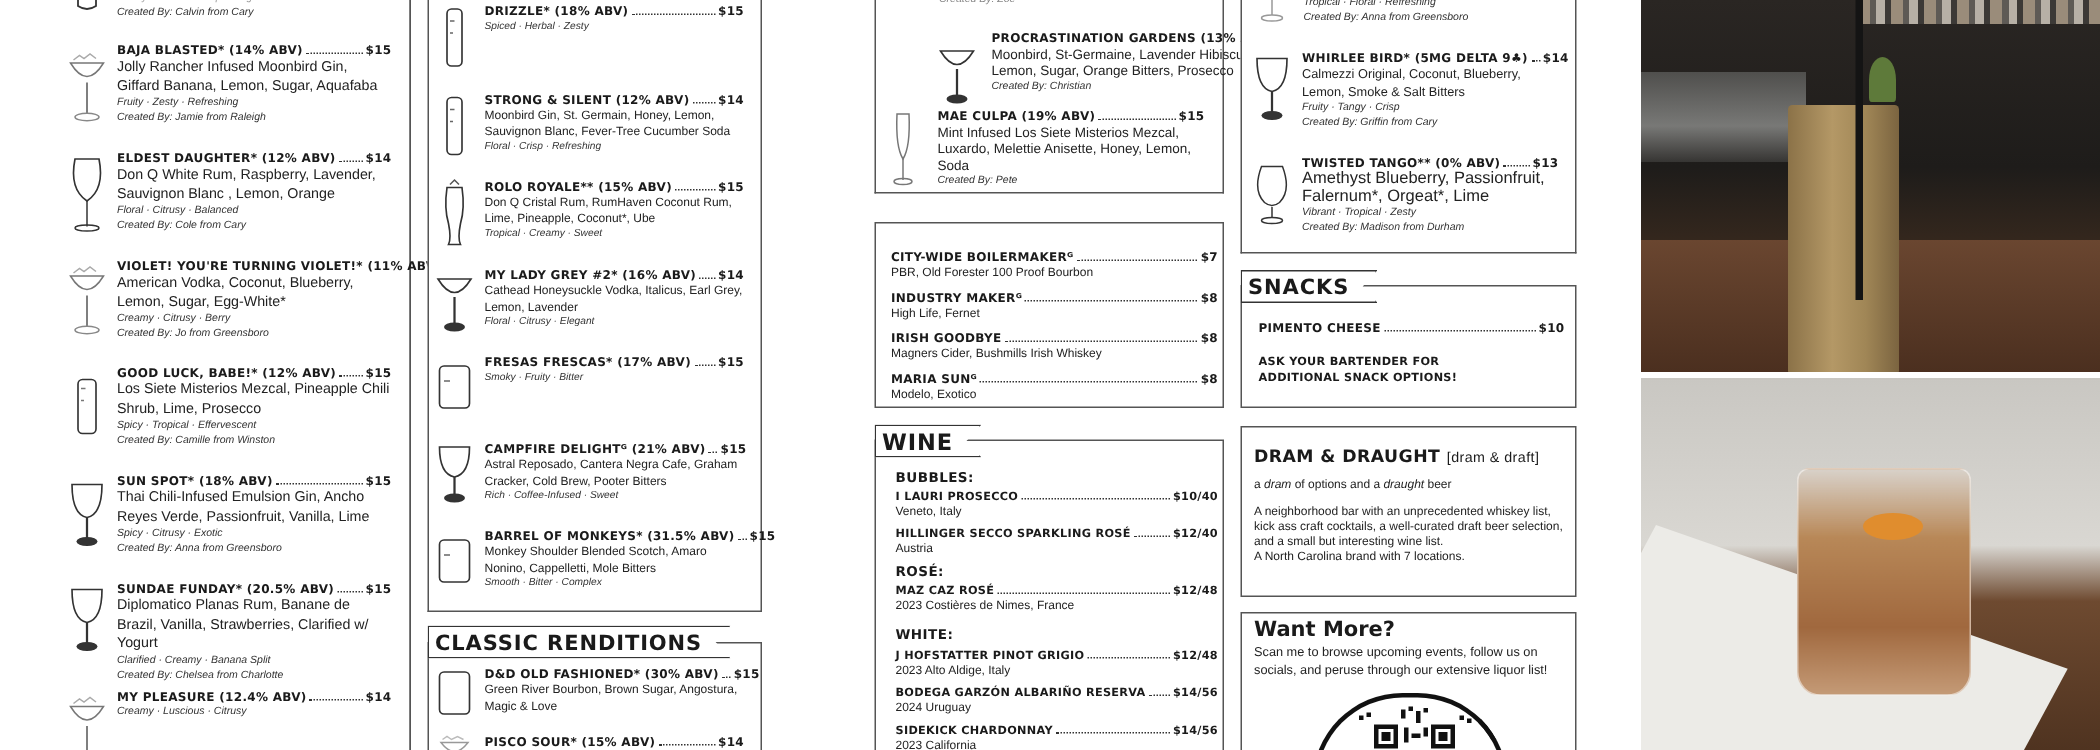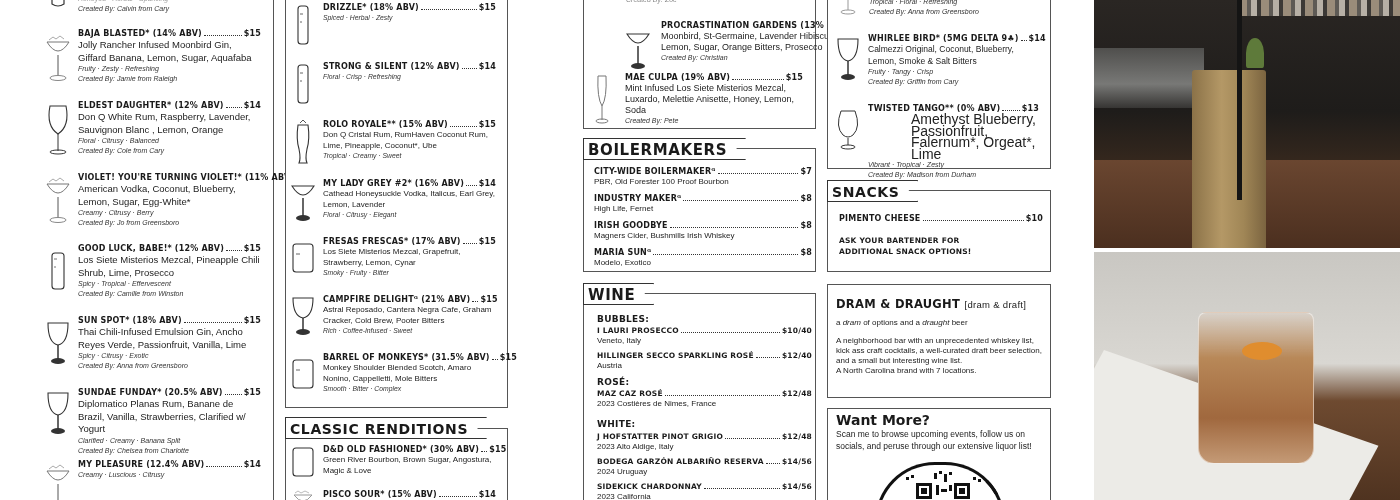--- a/index.html
+++ b/index.html
@@ -280,20 +280,21 @@
           <line x1="10" y1="10" x2="13" y2="10" stroke="#666"></line>
           <line x1="10" y1="18" x2="12" y2="18" stroke="#666"></line>
         </svg>
     </div>
     <div class="item-body" style="top:0;">
       <div class="item-head">
           <span class="name">Strong &amp; Silent (12% ABV)</span>
           <span class="dots"></span>
           <span class="price">$14</span>
         </div>
+      <div class="item-desc small">Moonbird Gin, St. Germain, Honey, Lemon, Sauvignon Blanc, Fever-Tree Cucumber Soda</div>
       <div class="item-tags small">Floral · Crisp · Refreshing</div>
     </div>
   </div>
 
   <div class="item" style="left:6px; top:119px; width:220px; height:52px;">
     <div class="glass" style="top:0; height:48px;">
       <svg viewBox="0 0 26 48">
           <path d="M8 6 Q6 20 9 30 Q11 40 9 44 L17 44 Q15 40 17 30 Q20 20 18 6 Z" fill="none" stroke="#333" stroke-width="1.1"></path>
           <path d="M10 4 l3 -3 l3 3" stroke="#555" fill="none"></path>
         </svg>
@@ -334,21 +335,20 @@
           <rect x="3" y="4" width="20" height="28" rx="3" fill="none" stroke="#333" stroke-width="1.1"></rect>
           <line x1="6" y1="14" x2="10" y2="14" stroke="#666"></line>
         </svg>
     </div>
     <div class="item-body" style="top:0;">
       <div class="item-head">
           <span class="name">Fresas Frescas* (17% ABV)</span>
           <span class="dots"></span>
           <span class="price">$15</span>
         </div>
-      <div class="item-desc small">Los Siete Misterios Mezcal, Grapefruit, Strawberry, Lemon, Cynar</div>
       <div class="item-tags small">Smoky · Fruity · Bitter</div>
     </div>
   </div>
 
   <div class="item" style="left:6px; top:294px; width:220px; height:52px;">
     <div class="glass" style="top:0; height:44px;">
       <svg viewBox="0 0 26 44">
           <path d="M3 4 Q3 22 13 24 Q23 22 23 4 Z" fill="none" stroke="#333" stroke-width="1.1"></path>
           <line x1="13" y1="24" x2="13" y2="36" stroke="#333" stroke-width="1.5"></line>
           <ellipse cx="13" cy="38" rx="7" ry="3" fill="#333"></ellipse>
@@ -456,21 +456,20 @@
           <span class="name">Mae Culpa (19% ABV)</span>
           <span class="dots"></span>
           <span class="price">$15</span>
         </div>
       <div class="item-desc" style="font-size:9px; line-height:11px;">Mint Infused Los Siete Misterios Mezcal, Luxardo, Melettie Anisette, Honey, Lemon, Soda</div>
       <div class="item-credit">Created By: Pete</div>
     </div>
   </div>
 
   <div class="panel" style="left:3px; top:148px; width:233px; height:124px;"></div>
-  <div class="section-tab" style="left:3px; top:138px;">Boilermakers</div>
 
   <div class="boiler-row" style="top:166px;">
     <div class="item-head">
         <span class="name">City-Wide Boilermakerᴳ</span>
         <span class="dots"></span>
         <span class="price">$7</span>
       </div>
     <div class="desc">PBR, Old Forester 100 Proof Bourbon</div>
   </div>
   <div class="boiler-row" style="top:193px;">
@@ -597,21 +596,21 @@
           <line x1="13" y1="31" x2="13" y2="38" stroke="#333"></line>
           <ellipse cx="13" cy="40" rx="7" ry="2" fill="none" stroke="#333"></ellipse>
         </svg>
     </div>
     <div class="item-body" style="top:0;">
       <div class="item-head">
           <span class="name">Twisted Tango** (0% ABV)</span>
           <span class="dots"></span>
           <span class="price">$13</span>
         </div>
-      <div class="item-desc small" style="font-size:14px; line-height:11.5px;margin-left:43px;">Amethyst Blueberry, Passionfruit, Falernum*, Orgeat*, Lime</div>
+      <div class="item-desc small" style="font-size:11px; line-height:11.5px;">Amethyst Blueberry, Passionfruit, Falernum*, Orgeat*, Lime</div>
       <div class="item-tags">Vibrant · Tropical · Zesty</div>
       <div class="item-credit">Created By: Madison from Durham</div>
     </div>
   </div>
 
   <div class="panel" style="left:2px; top:190px; width:224px; height:82px;"></div>
   <div class="section-tab" style="left:2px; top:180px; font-size:14px;">Snacks</div>
   <div class="boiler-row" style="top:213px; left:14px; right:12px;">
     <div class="item-head">
         <span class="name">Pimento Cheese</span>

